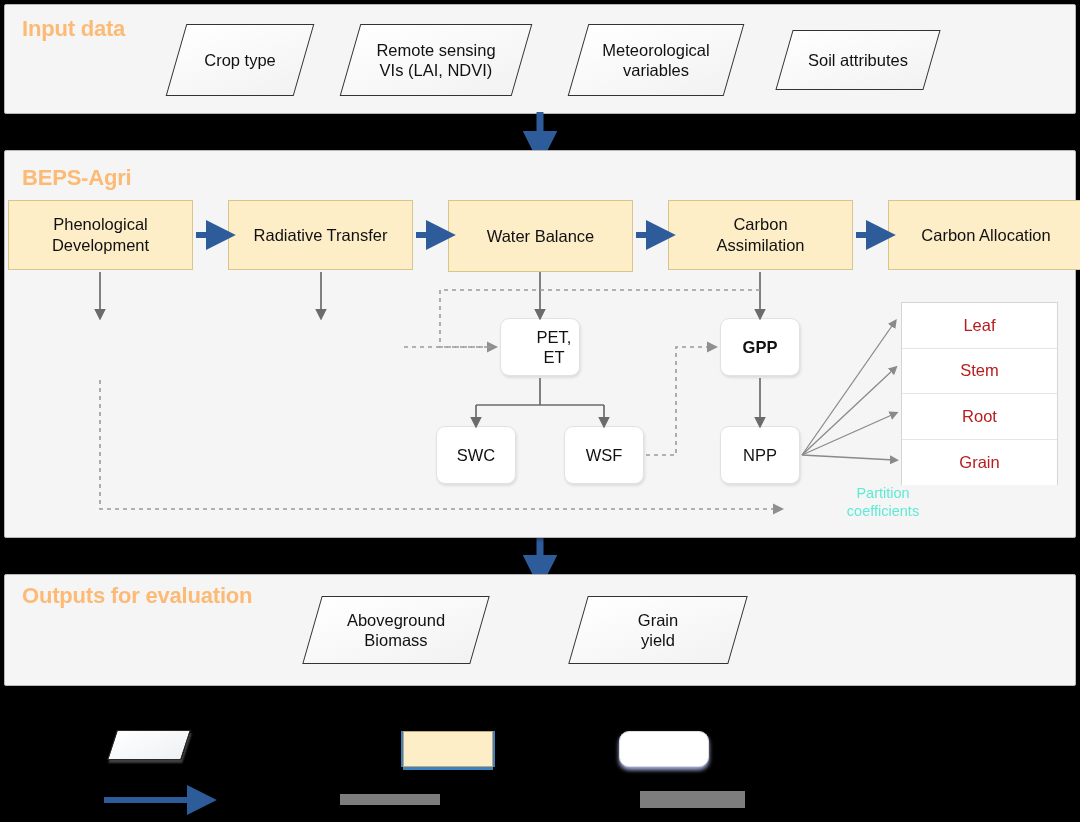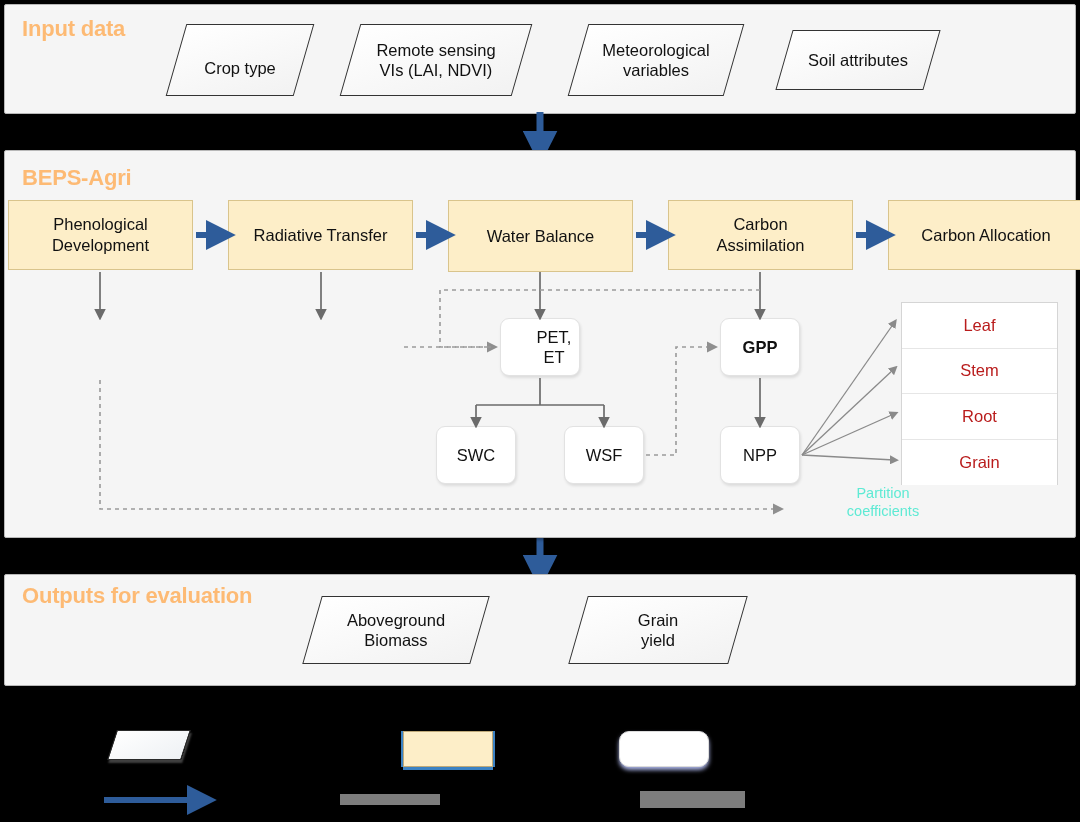--- a/index.html
+++ b/index.html
@@ -116,21 +116,21 @@
 </head>
 <body>
 
 <div id="root">
 
   <div class="panel" style="left:4px; top:4px; width:1072px; height:110px;">
   </div>
   <div class="panel-title" style="left:22px; top:16px;">Input data</div>
 
   <div class="para" style="left:176px; top:24px; width:128px; height:72px;"></div>
-  <div class="para-label" style="left:176px; top:24px; width:128px; height:88px;">Crop type</div>
+  <div class="para-label" style="left:176px; top:24px; width:128px; height:72px;">Crop type</div>
 
   <div class="para" style="left:350px; top:24px; width:172px; height:72px;"></div>
   <div class="para-label" style="left:350px; top:24px; width:172px; height:72px;">Remote sensing
 VIs (LAI, NDVI)</div>
 
   <div class="para" style="left:578px; top:24px; width:156px; height:72px;"></div>
   <div class="para-label" style="left:578px; top:24px; width:156px; height:72px;">Meteorological
 variables</div>
 
   <div class="para" style="left:784px; top:30px; width:148px; height:60px;"></div>

